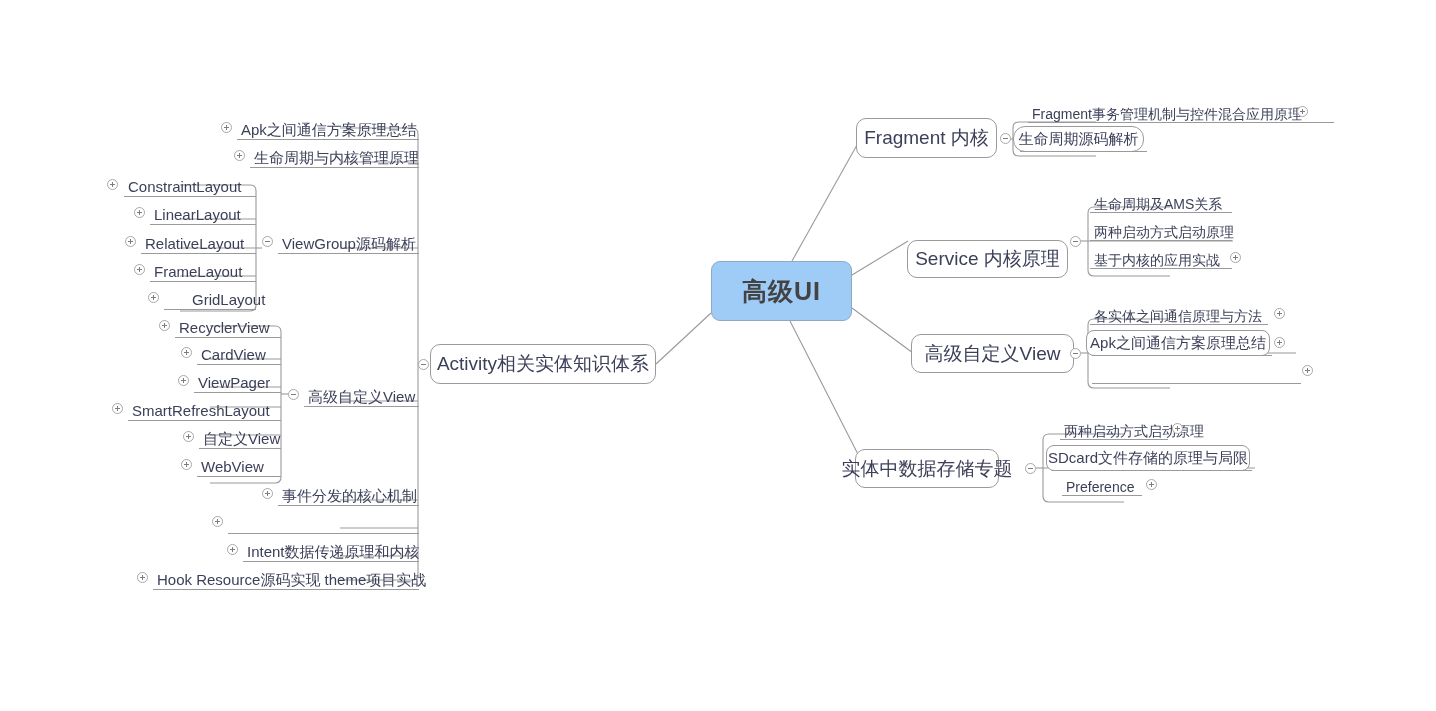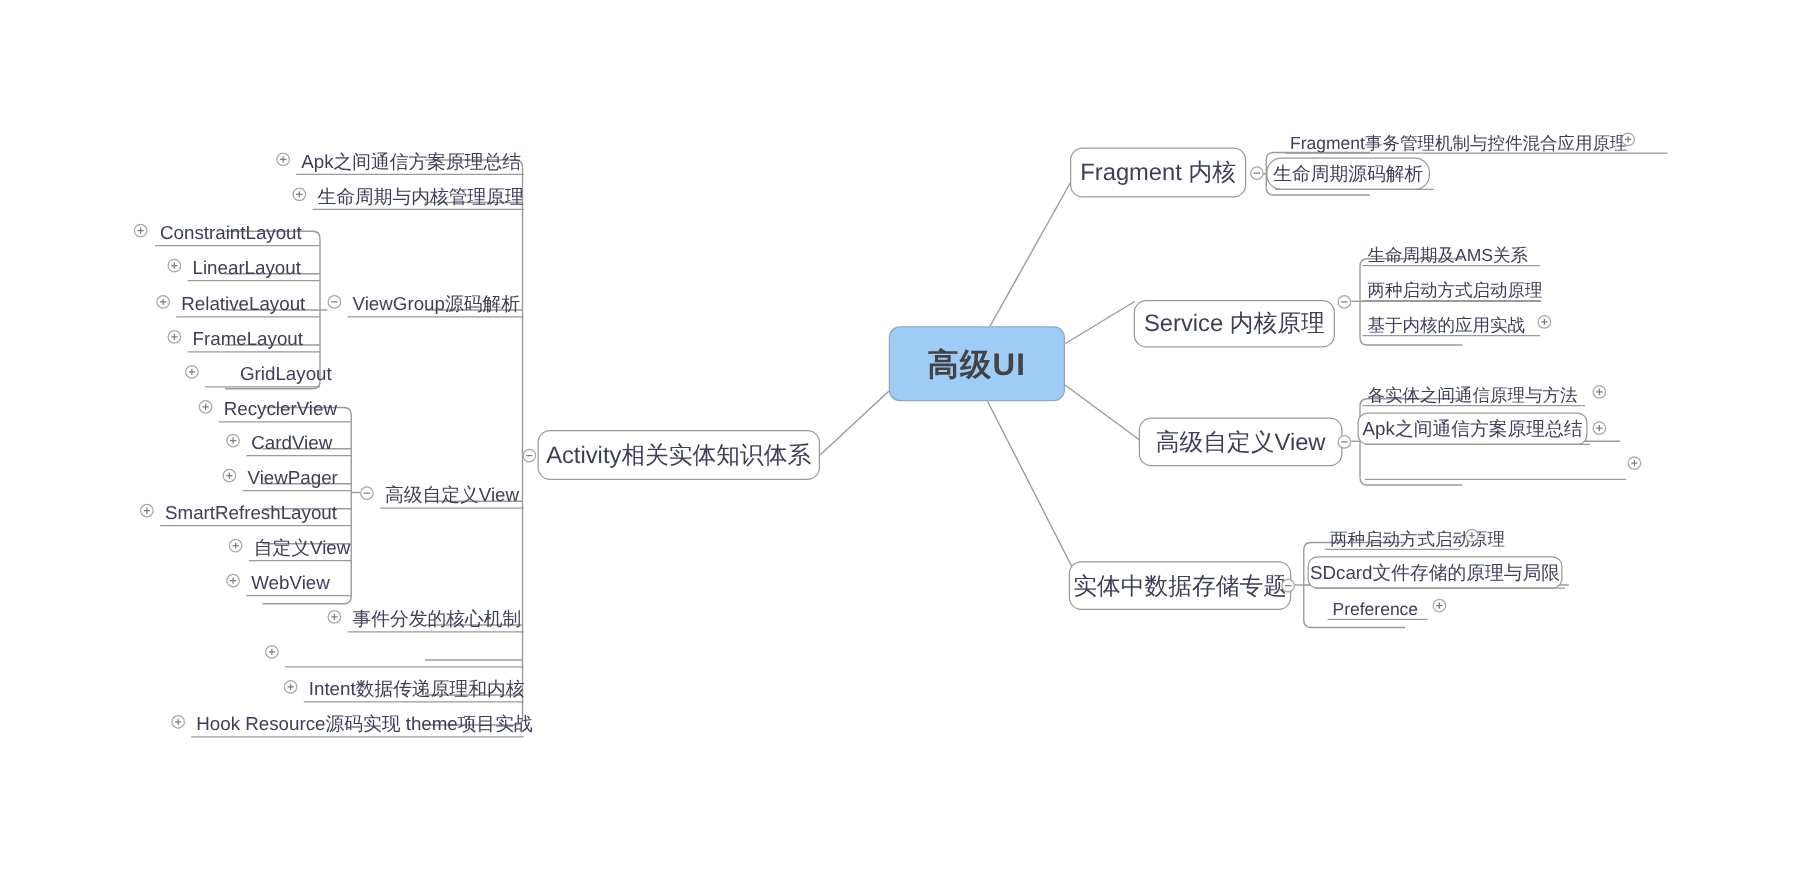--- a/index.html
+++ b/index.html
@@ -286,21 +286,21 @@
 
   <div class="node-box" style="left:1086px;top:330px;width:184px;height:26px;border-radius:8px;font-size:15px;">
     <span>Apk之间通信方案原理总结</span>
   </div>
   <div class="uline" style="left:1092px;top:355px;width:180px;"></div>
   <div class="pm" style="left:1274px;top:337px;"></div>
 
   <div class="uline" style="left:1092px;top:383px;width:209px;"></div>
   <div class="pm" style="left:1302px;top:365px;"></div>
 
-  <div class="node-box" style="left:855px;top:449px;width:178px;height:39px;">
+  <div class="node-box" style="left:855px;top:449px;width:144px;height:39px;">
     <span>实体中数据存储专题</span>
   </div>
   <div class="pm minus" style="left:1025px;top:463px;"></div>
 
   <div class="leaf sm" style="left:1062px;top:419px;">
     <span class="lbl">两种启动方式启动原理</span>
   </div>
   <div class="uline" style="left:1060px;top:439px;width:108px;"></div>
   <div class="pm" style="left:1172px;top:423px;"></div>
 

